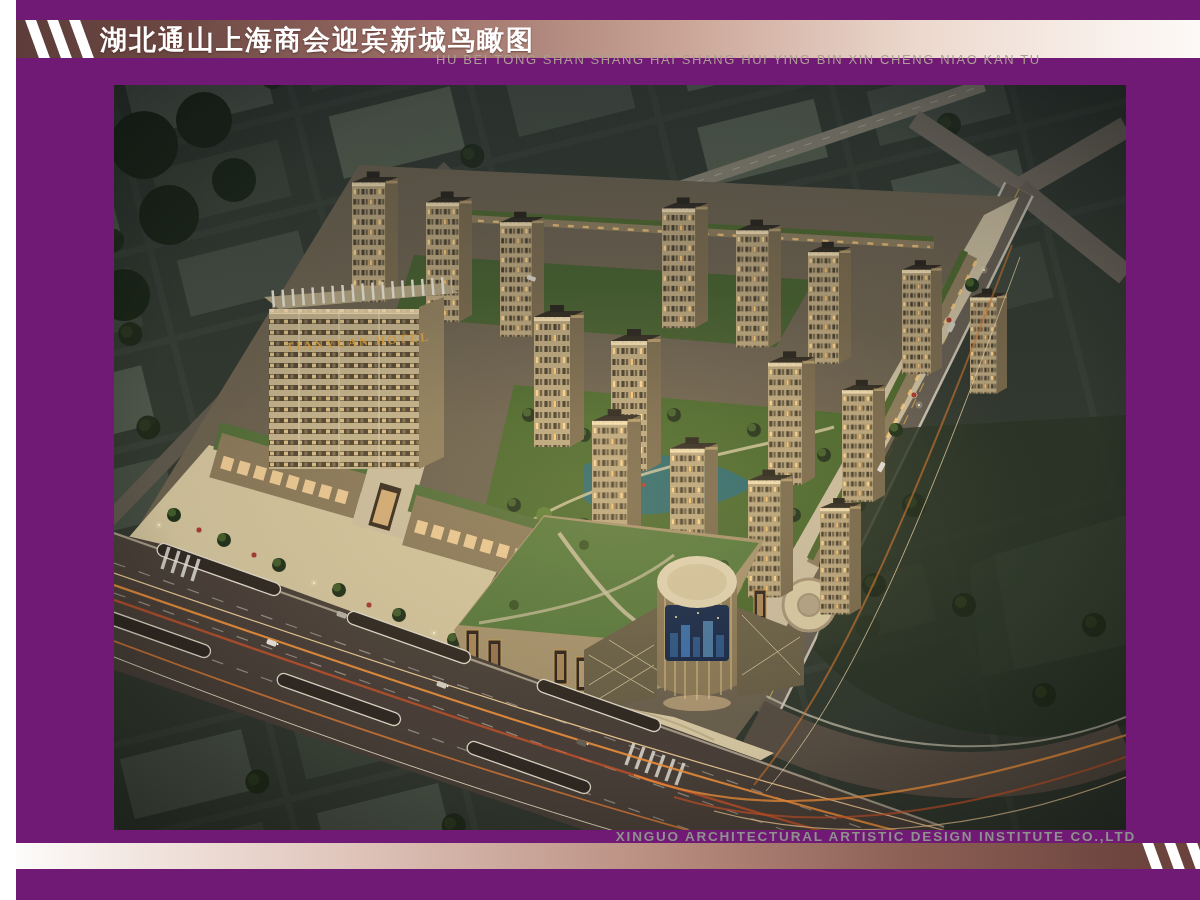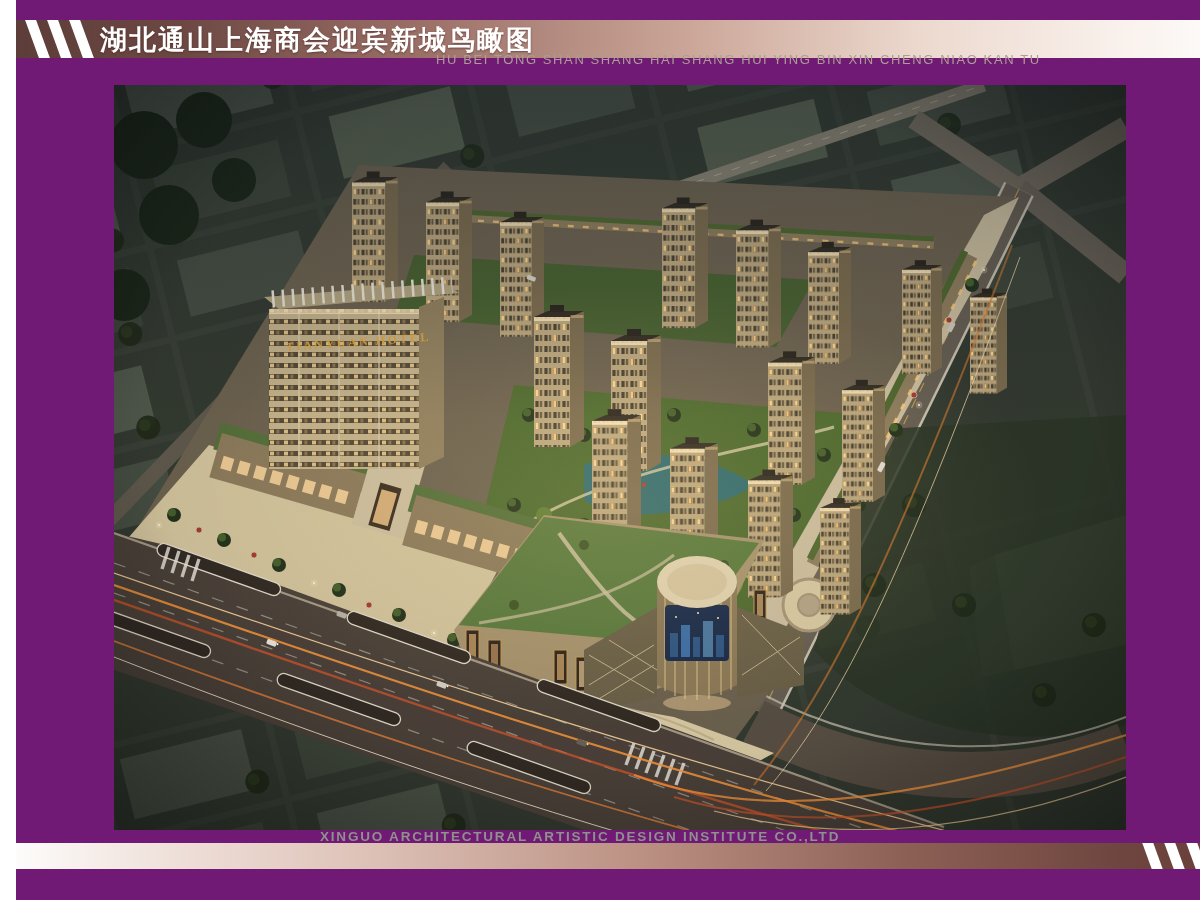--- a/index.html
+++ b/index.html
@@ -16,21 +16,21 @@
     text-shadow:0 1px 2px rgba(60,30,25,.55);white-space:nowrap;}
   .title-py{position:absolute;left:420px;top:52px;color:#ac9d95;font-size:13px;
     font-weight:normal;letter-spacing:1.6px;white-space:nowrap;}
 
   
   .frame{position:absolute;left:98px;top:85px;width:1012px;height:745px;
     background:#343b31;overflow:hidden;}
   .frame svg{display:block;width:100%;height:100%;}
 
   
-  .credit-en{position:absolute;left:304px;top:829px;width:816px;text-align:left;
+  .credit-en{position:absolute;left:304px;top:829px;width:816px;text-align:right;
     color:#90908e;font-size:13.5px;font-weight:bold;letter-spacing:1.8px;z-index:4;white-space:nowrap;}
   .bottom-bar{position:absolute;left:0;top:843px;width:100%;height:26px;z-index:2;
     background:linear-gradient(90deg,#fdfcfb 0%,#f2e6e0 10%,#dfc4ba 28%,#bb9183 52%,#8d6055 74%,#6e463f 92%,#693f3a 100%);}
   .bottom-bar .s1{right:58px;} .bottom-bar .s2{right:36px;} .bottom-bar .s3{right:14px;}
   .company-zh{position:absolute;right:70px;top:835px;color:#ffffff;font-size:25px;
     font-weight:bold;letter-spacing:2px;z-index:3;text-shadow:0 1px 2px rgba(70,40,35,.5);white-space:nowrap;}
 </style>
 </head>
 <body>
 

